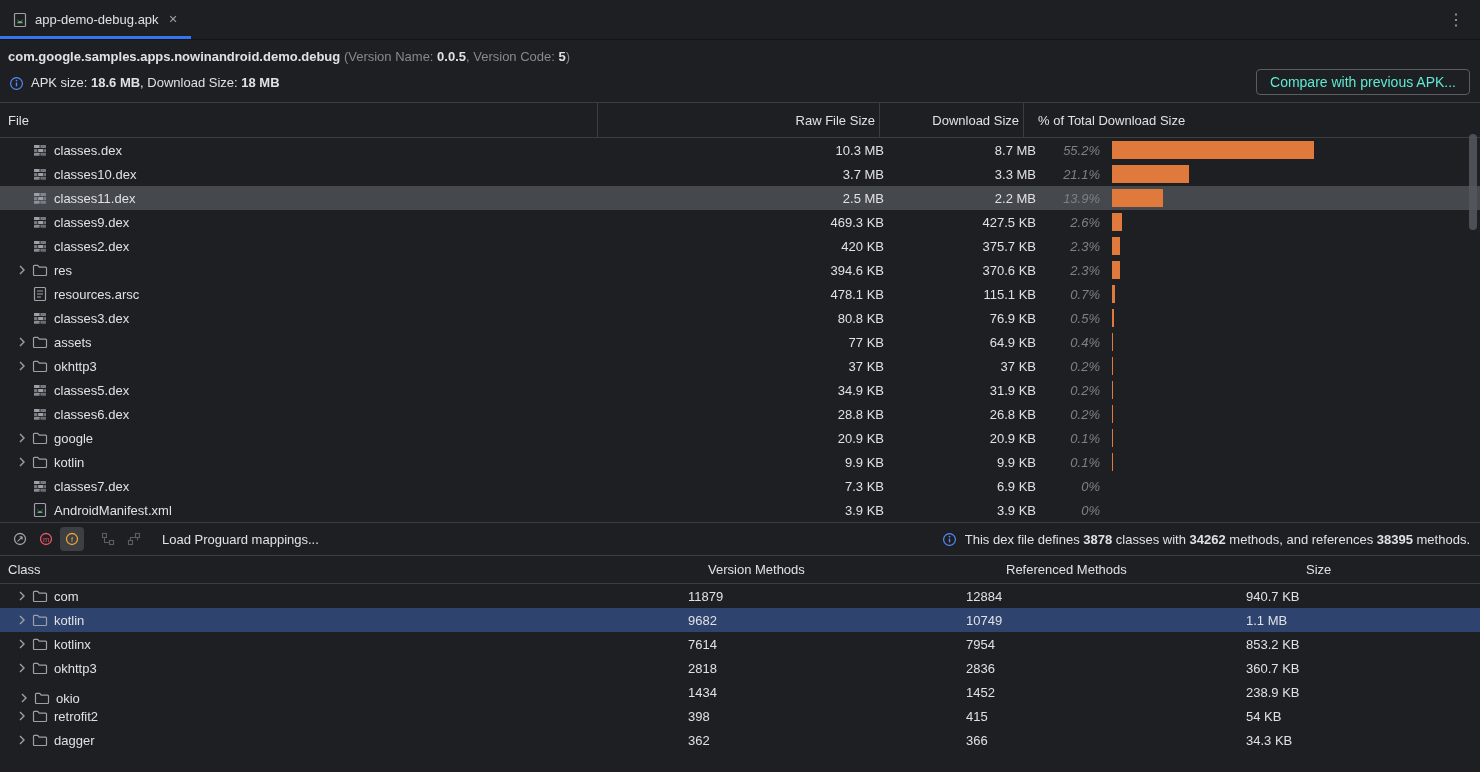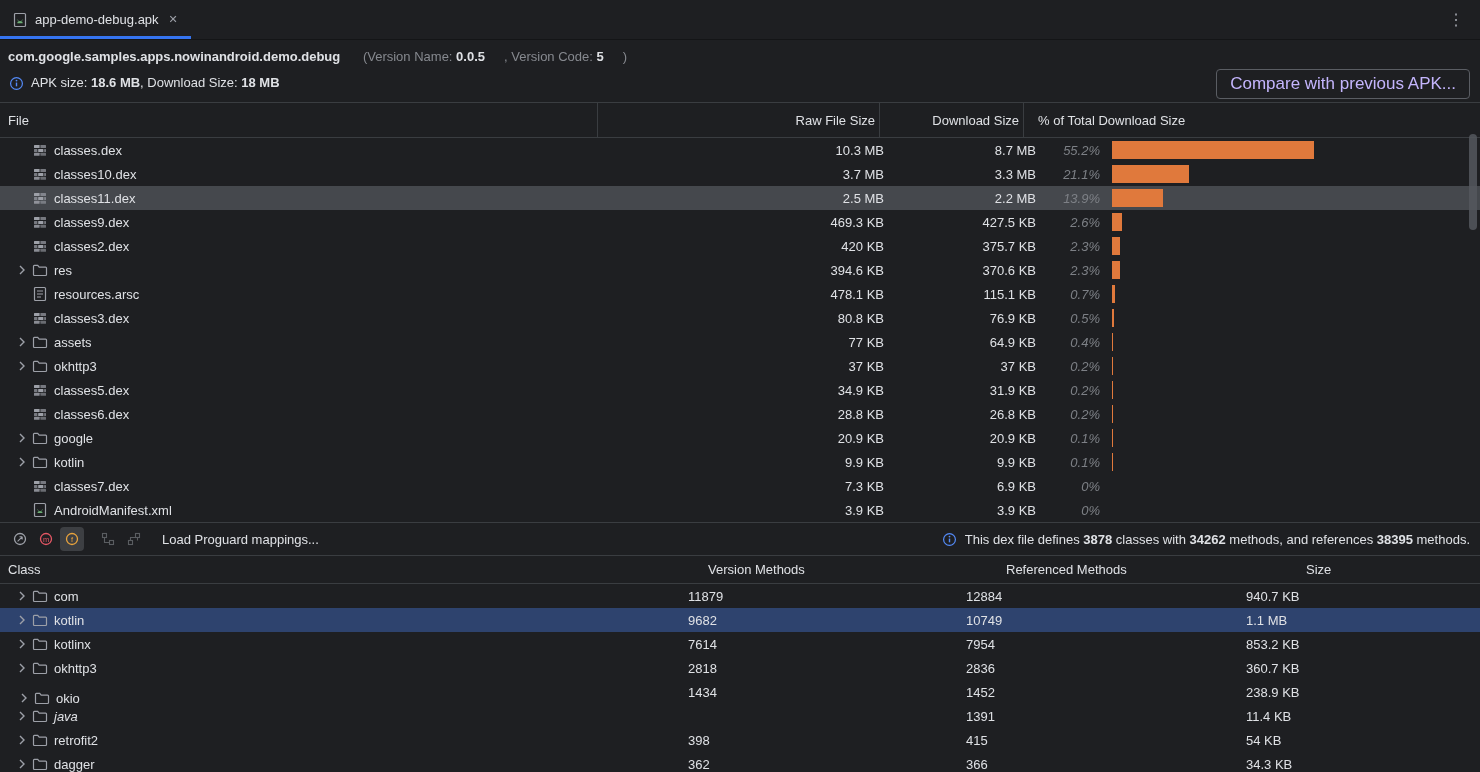--- a/index.html
+++ b/index.html
@@ -4,21 +4,21 @@
 <style>
   * { box-sizing: border-box; }
   html,body { margin:0; padding:0; }
   body {
     width:1480px; height:772px; overflow:hidden;
     background:#1e1f22; color:#dfe1e5;
     font-family:"Liberation Sans", sans-serif; font-size:13px;
     position:relative;
   }
   .bold { font-weight:bold; }
-  .dim { color:#86898f;margin-left:19px; }
+  .dim { color:#86898f; }
   .italic { font-style:italic; }
 
   
   .tab-bar {
     height:40px; display:flex; align-items:stretch;
     background:#1e1f22; border-bottom:1px solid #141517; position:relative;
   }
   .tab {
     display:flex; align-items:center; gap:7px; padding:0 10px 0 12px;
     position:relative; cursor:default;
@@ -32,22 +32,22 @@
     margin-left:auto; display:flex; align-items:center; padding:0 16px;
     color:#9da0a8; font-size:16px;
   }
 
   
   .apk-header { height:62px; padding:7px 0 0 8px; position:relative; }
   .pkg-line { line-height:20px; }
   .size-line { line-height:20px; margin-top:6px; display:flex; align-items:center; gap:7px; }
   .btn {
     position:absolute; right:10px; top:29px;
-    background:transparent; color:#c4b5fd; border:1px solid #5a5d63;
-    border-radius:4px; padding:4px 13px; font-size:17px;
+    background:transparent; color:#5eead4; border:1px solid #5a5d63;
+    border-radius:4px; padding:4px 13px; font-size:14px;
     font-family:"Liberation Sans", sans-serif; cursor:default;
   }
 
   
   .ricon { display:inline-flex; width:16px; height:16px; flex:0 0 16px; align-items:center; justify-content:center; }
   .chev { display:inline-flex; width:20px; height:16px; flex:0 0 20px; align-items:center; justify-content:center; }
   .name-cell { display:flex; align-items:center; padding-left:12px; overflow:hidden; white-space:nowrap; }
   .name-cell .lbl { margin-left:6px; }
   .cell { overflow:hidden; white-space:nowrap; }
   .num { text-align:right; padding-right:4px; }
@@ -643,38 +643,20 @@
         <span class="chev">
           <svg width="16" height="16" viewBox="0 0 16 16">
             <path d="M6 4l4 4-4 4" fill="none" stroke="#9da0a8" stroke-width="1.4"></path>
           </svg>
         </span>
         <span class="ricon">
           <svg width="16" height="16" viewBox="0 0 16 16">
             <path d="M1.5 4.2c0-.5.4-.9.9-.9h3.3l1.5 1.8h6.4c.5 0 .9.4.9.9v6.6c0 .5-.4.9-.9.9H2.4c-.5 0-.9-.4-.9-.9z" fill="none" stroke="#9da0a8" stroke-width="1.2"></path>
           </svg>
         </span>
-        <span class="lbl italic">java</span>
-      </div>
-      <div class="cell"></div>
-      <div class="cell">1391</div>
-      <div class="cell">11.4 KB</div>
-    </div>
-    <div class="class-trow">
-      <div class="name-cell" style="padding-left: 12px;">
-        <span class="chev">
-          <svg width="16" height="16" viewBox="0 0 16 16">
-            <path d="M6 4l4 4-4 4" fill="none" stroke="#9da0a8" stroke-width="1.4"></path>
-          </svg>
-        </span>
-        <span class="ricon">
-          <svg width="16" height="16" viewBox="0 0 16 16">
-            <path d="M1.5 4.2c0-.5.4-.9.9-.9h3.3l1.5 1.8h6.4c.5 0 .9.4.9.9v6.6c0 .5-.4.9-.9.9H2.4c-.5 0-.9-.4-.9-.9z" fill="none" stroke="#9da0a8" stroke-width="1.2"></path>
-          </svg>
-        </span>
         <span class="lbl">retrofit2</span>
       </div>
       <div class="cell">398</div>
       <div class="cell">415</div>
       <div class="cell">54 KB</div>
     </div>
     <div class="class-trow">
       <div class="name-cell" style="padding-left: 12px;">
         <span class="chev">
           <svg width="16" height="16" viewBox="0 0 16 16">

